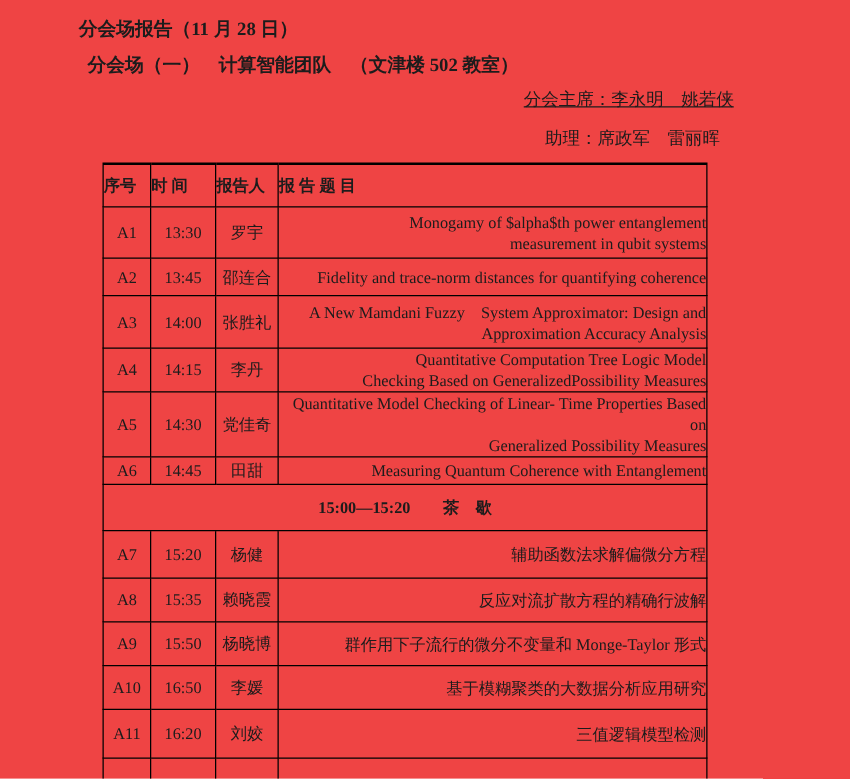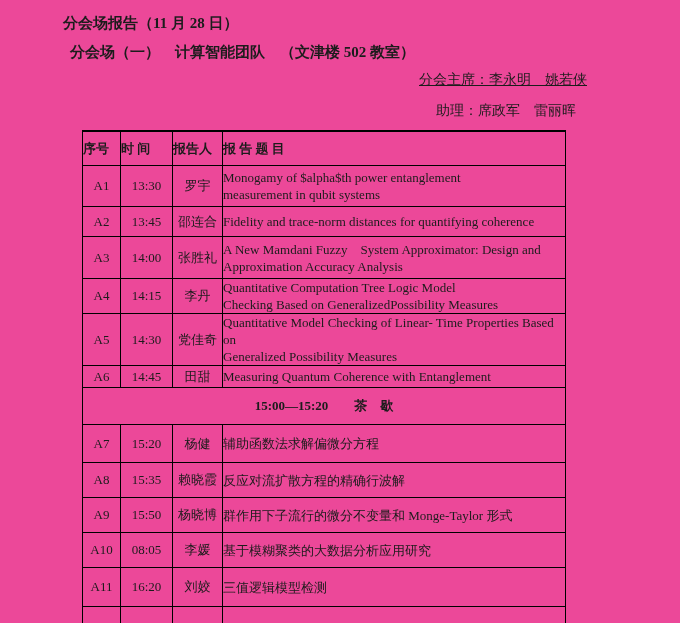--- a/index.html
+++ b/index.html
@@ -9,21 +9,21 @@
     height: 623px;
     overflow: hidden;
     background: #ffffff;
     font-family: "Liberation Serif", "DejaVu Serif", serif;
     color: #1c1c1c;
   }
   .page {
     position: relative;
     width: 680px;
     height: 623px;
-    background: #ec4899;
+    background: #ef4444;
   }
   .heading {
     position: absolute;
     left: 63px;
     top: 14px;
     font-size: 15px;
     font-weight: bold;
     white-space: pre;
   }
   .session {
@@ -71,21 +71,21 @@
     height: 33px;
     text-align: left;
     vertical-align: middle;
     white-space: pre;
   }
   td.c-seq, td.c-time, td.c-speaker {
     text-align: center;
     vertical-align: middle;
   }
   td.c-title {
-    text-align: left;
+    text-align: right;
     vertical-align: middle;
     padding: 3px 8px;
     white-space: pre-wrap;
     line-height: 17px;
     font-size: 12.5px;
   }
   td.c-break {
     text-align: center;
     vertical-align: middle;
     font-weight: bold;
@@ -202,21 +202,21 @@
 
   <tr>
     <td class="c-seq">A9</td>
     <td class="c-time">15:50</td>
     <td class="c-speaker">杨晓博</td>
     <td class="c-title">群作用下子流行的微分不变量和 Monge-Taylor 形式</td>
   </tr>
 
   <tr>
     <td class="c-seq">A10</td>
-    <td class="c-time">08:05</td>
+    <td class="c-time">16:50</td>
     <td class="c-speaker">李媛</td>
     <td class="c-title">基于模糊聚类的大数据分析应用研究</td>
   </tr>
 
   <tr>
     <td class="c-seq">A11</td>
     <td class="c-time">16:20</td>
     <td class="c-speaker">刘姣</td>
     <td class="c-title">三值逻辑模型检测</td>
   </tr>

